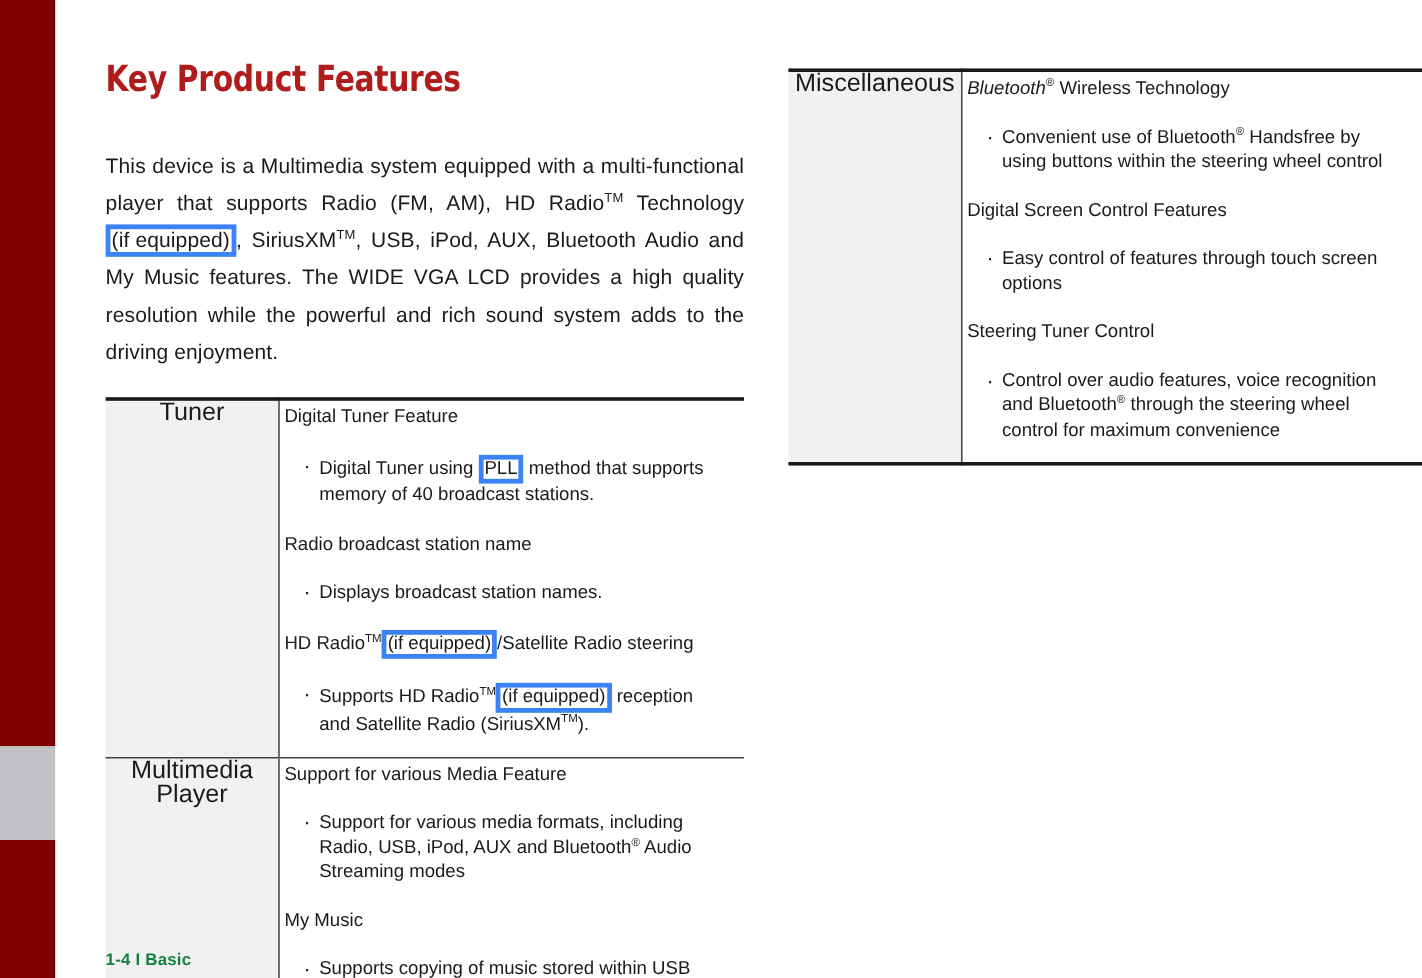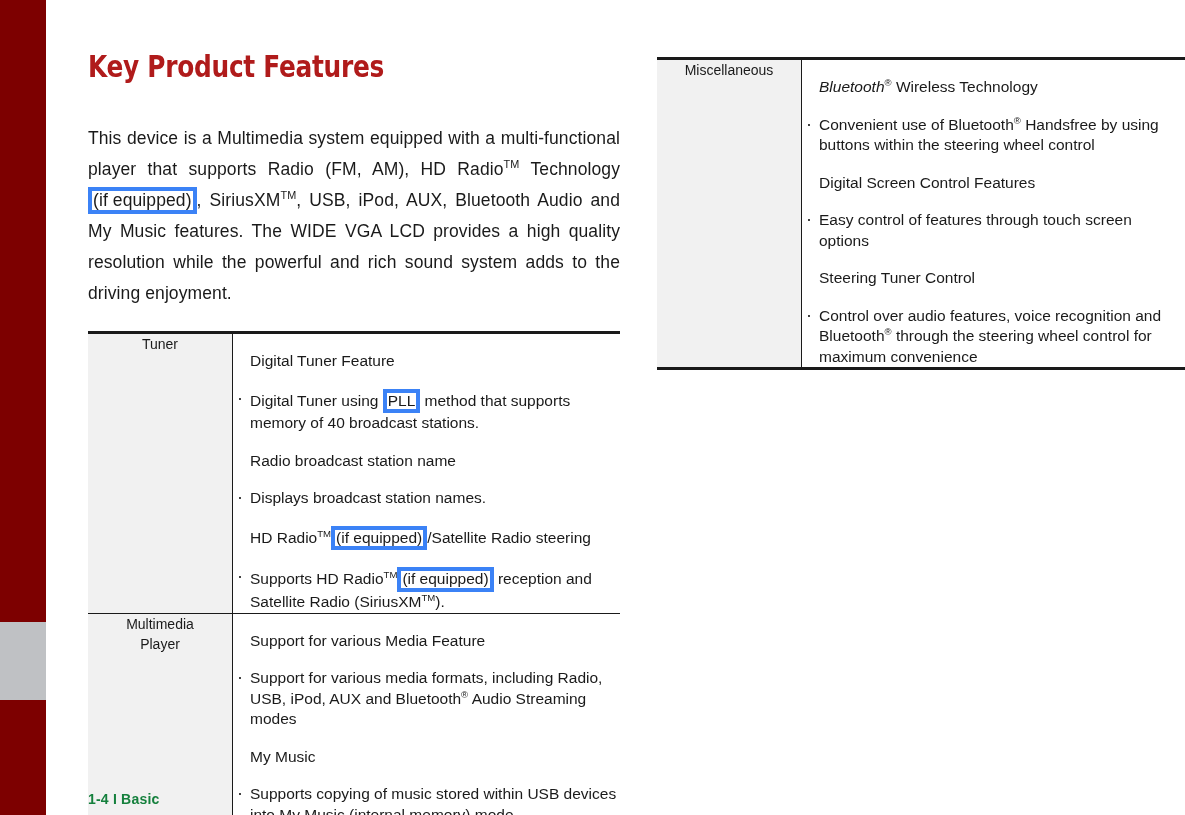--- a/index.html
+++ b/index.html
@@ -104,45 +104,45 @@
   }
   table.feature-table tr + tr td {
     border-top: 1px solid #1a1a1a;
   }
   td.label-cell {
     width: 144px;
     background: #f1f1f1;
     border-right: 1px solid #1a1a1a;
     text-align: center;
     vertical-align: middle;
-    font-size: 14px;
+    font-size: 21px;
     line-height: 20px;
     padding: 6px 4px;
   }
   td.body-cell {
     padding: 5px 9px 7px 9px;
     font-size: 15.5px;
     line-height: 20.5px;
   }
   .grp-head {
     margin: 0;
-    padding: 17px;
+    padding: 4px;
     white-space: normal;
   }
   ul.bullets {
     list-style: none;
     margin: 0 0 0 0;
     padding: 0;
   }
   ul.bullets li {
     position: relative;
     padding-left: 17px;
     text-align: justify;
     text-justify: inter-word;
-    margin: 0;
+    margin: 16px;
   }
   ul.bullets li::before {
     content: "\00B7";
     position: absolute;
     left: 4px;
     top: -1px;
     font-size: 18px;
     line-height: 20.5px;
   }
   ul.bullets li:last-child { text-align: left; }

